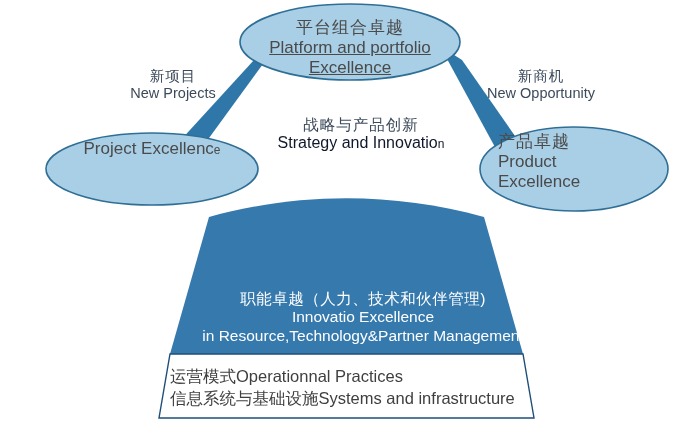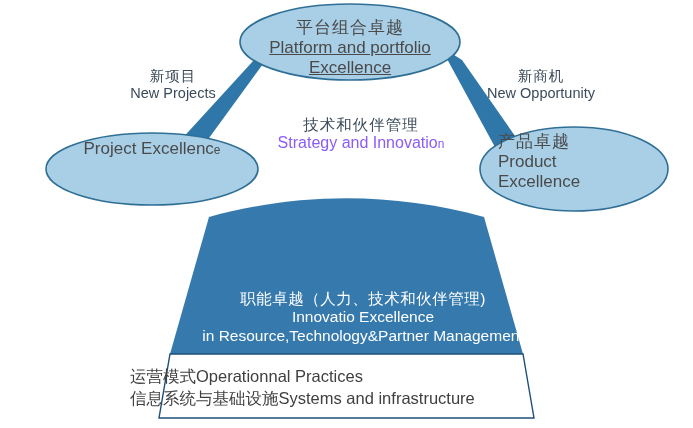--- a/index.html
+++ b/index.html
@@ -95,21 +95,21 @@
   }
 
   
   #center-strategy-label {
     left: 242px;
     top: 116px;
     width: 238px;
     color: #3c4a5b;
   }
   #center-strategy-label .cn-line { font-size: 15.5px; color: #3c4a5b; }
-  #center-strategy-label .en-line { font-size: 16px; color: #8b5cf6; }
+  #center-strategy-label .en-line { font-size: 16px; color: #0f172a; }
 
   
   #trapezoid-label {
     left: 123px;
     top: 250px;
     width: 480px;
     color: #ffffff;
     margin-top: 40px;
   }
   #trapezoid-label .cn-line { font-size: 15.5px; color: #ffffff; letter-spacing: .5px; }
@@ -122,20 +122,21 @@
     top: 366px;
     width: 450px;
     text-align: left;
     color: #3f3f3f;
   }
   #bottom-box-label .mix-line {
     display: block;
     font-size: 16.5px;
     color: #3f3f3f;
     line-height: 1.32;
+    margin-left: 40px;
   }
 </style>
 </head>
 <body>
 
 <div id="diagram-root">
 
   <svg id="diagram-svg" viewBox="0 0 693 428" xmlns="http://www.w3.org/2000/svg">
 
     <polygon points="254,60 276,46 185,171 157,166" fill="#2f77a8"></polygon>
@@ -174,21 +175,21 @@
     <span class="cn-line">新项目</span>
     <span class="en-line">New Projects</span>
   </div>
 
   <div class="txt connector-label" id="right-connector-label">
     <span class="cn-line">新商机</span>
     <span class="en-line">New Opportunity</span>
   </div>
 
   <div class="txt" id="center-strategy-label">
-    <span class="cn-line">技术和伙伴管理</span>
+    <span class="cn-line">战略与产品创新</span>
     <span class="en-line"><span>Strategy and Innovatio</span><span class="small-tail">n</span></span>
   </div>
 
   <div class="txt" id="trapezoid-label">
     <span class="cn-line">职能卓越（人力、技术和伙伴管理)</span>
     <span class="en-line">Innovatio Excellence</span>
     <span class="en-line-wide">in Resource,Technology&amp;Partner  Management</span>
   </div>
 
   <div class="txt" id="bottom-box-label">

